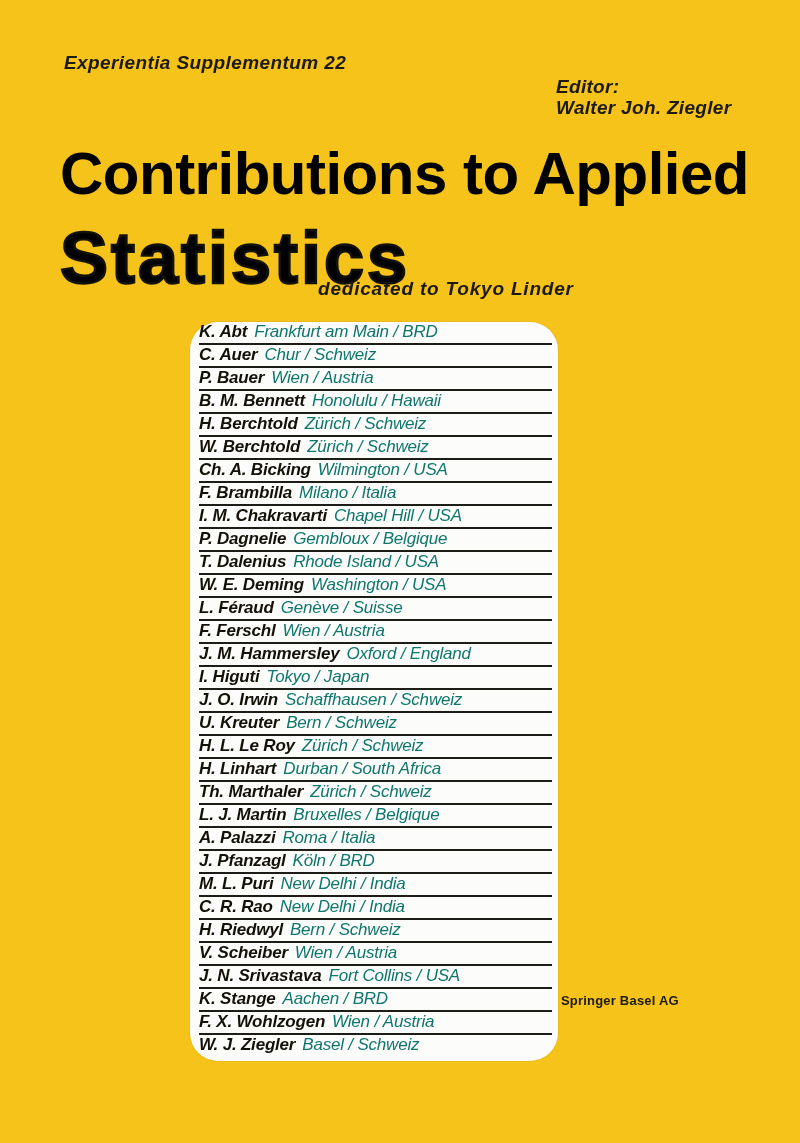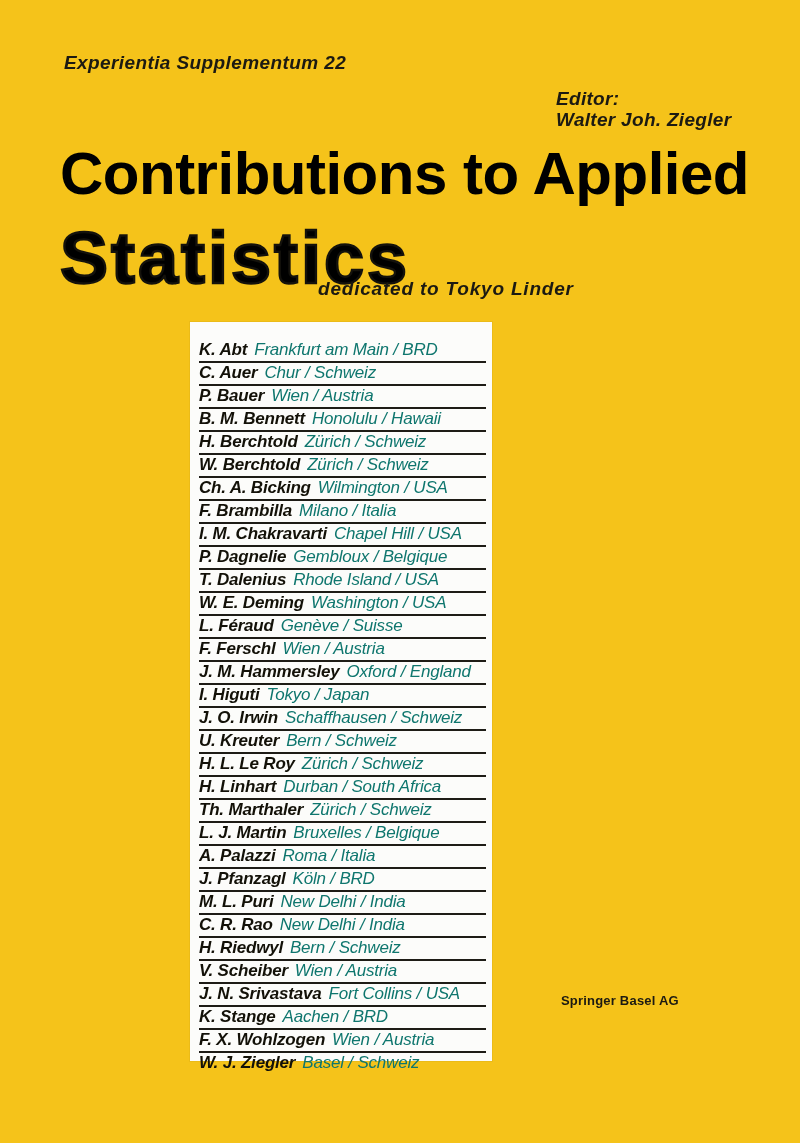--- a/index.html
+++ b/index.html
@@ -17,21 +17,21 @@
   .series-label {
     left: 64px; top: 52px;
     font-size: 19px;
     font-weight: bold;
     font-style: italic;
     letter-spacing: 0.4px;
     color: #1c1a12;
   }
 
   .editor-block {
-    left: 556px; top: 88px;
+    left: 556px; top: 76px;
     font-size: 19px;
     font-weight: bold;
     font-style: italic;
     line-height: 21px;
     letter-spacing: 0.3px;
     color: #1c1a12;
   }
 
   .title-block {
     left: 60px; top: 144px;
@@ -55,25 +55,26 @@
     left: 318px; top: 278px;
     font-size: 19px;
     font-weight: bold;
     font-style: italic;
     letter-spacing: 0.8px;
     color: #1c1a12;
   }
 
   .contributors-panel {
     left: 190px; top: 322px;
-    width: 302px; height: 739px;
+    width: 368px; height: 739px;
     box-sizing: border-box;
     background: #FCFCFA;
-    padding: 18px 6px 0 9px;
+    padding: 0 6px 0 9px;
     box-shadow: 0 0 0 1px rgba(0,0,0,0.04);
+    border-radius: 28px;
   }
   .contributor-row {
     box-sizing: border-box;
     height: 23px;
     border-bottom: 2px solid #1e1c16;
     display: flex;
     align-items: baseline;
     white-space: nowrap;
     overflow: hidden;
     font-size: 17px;

